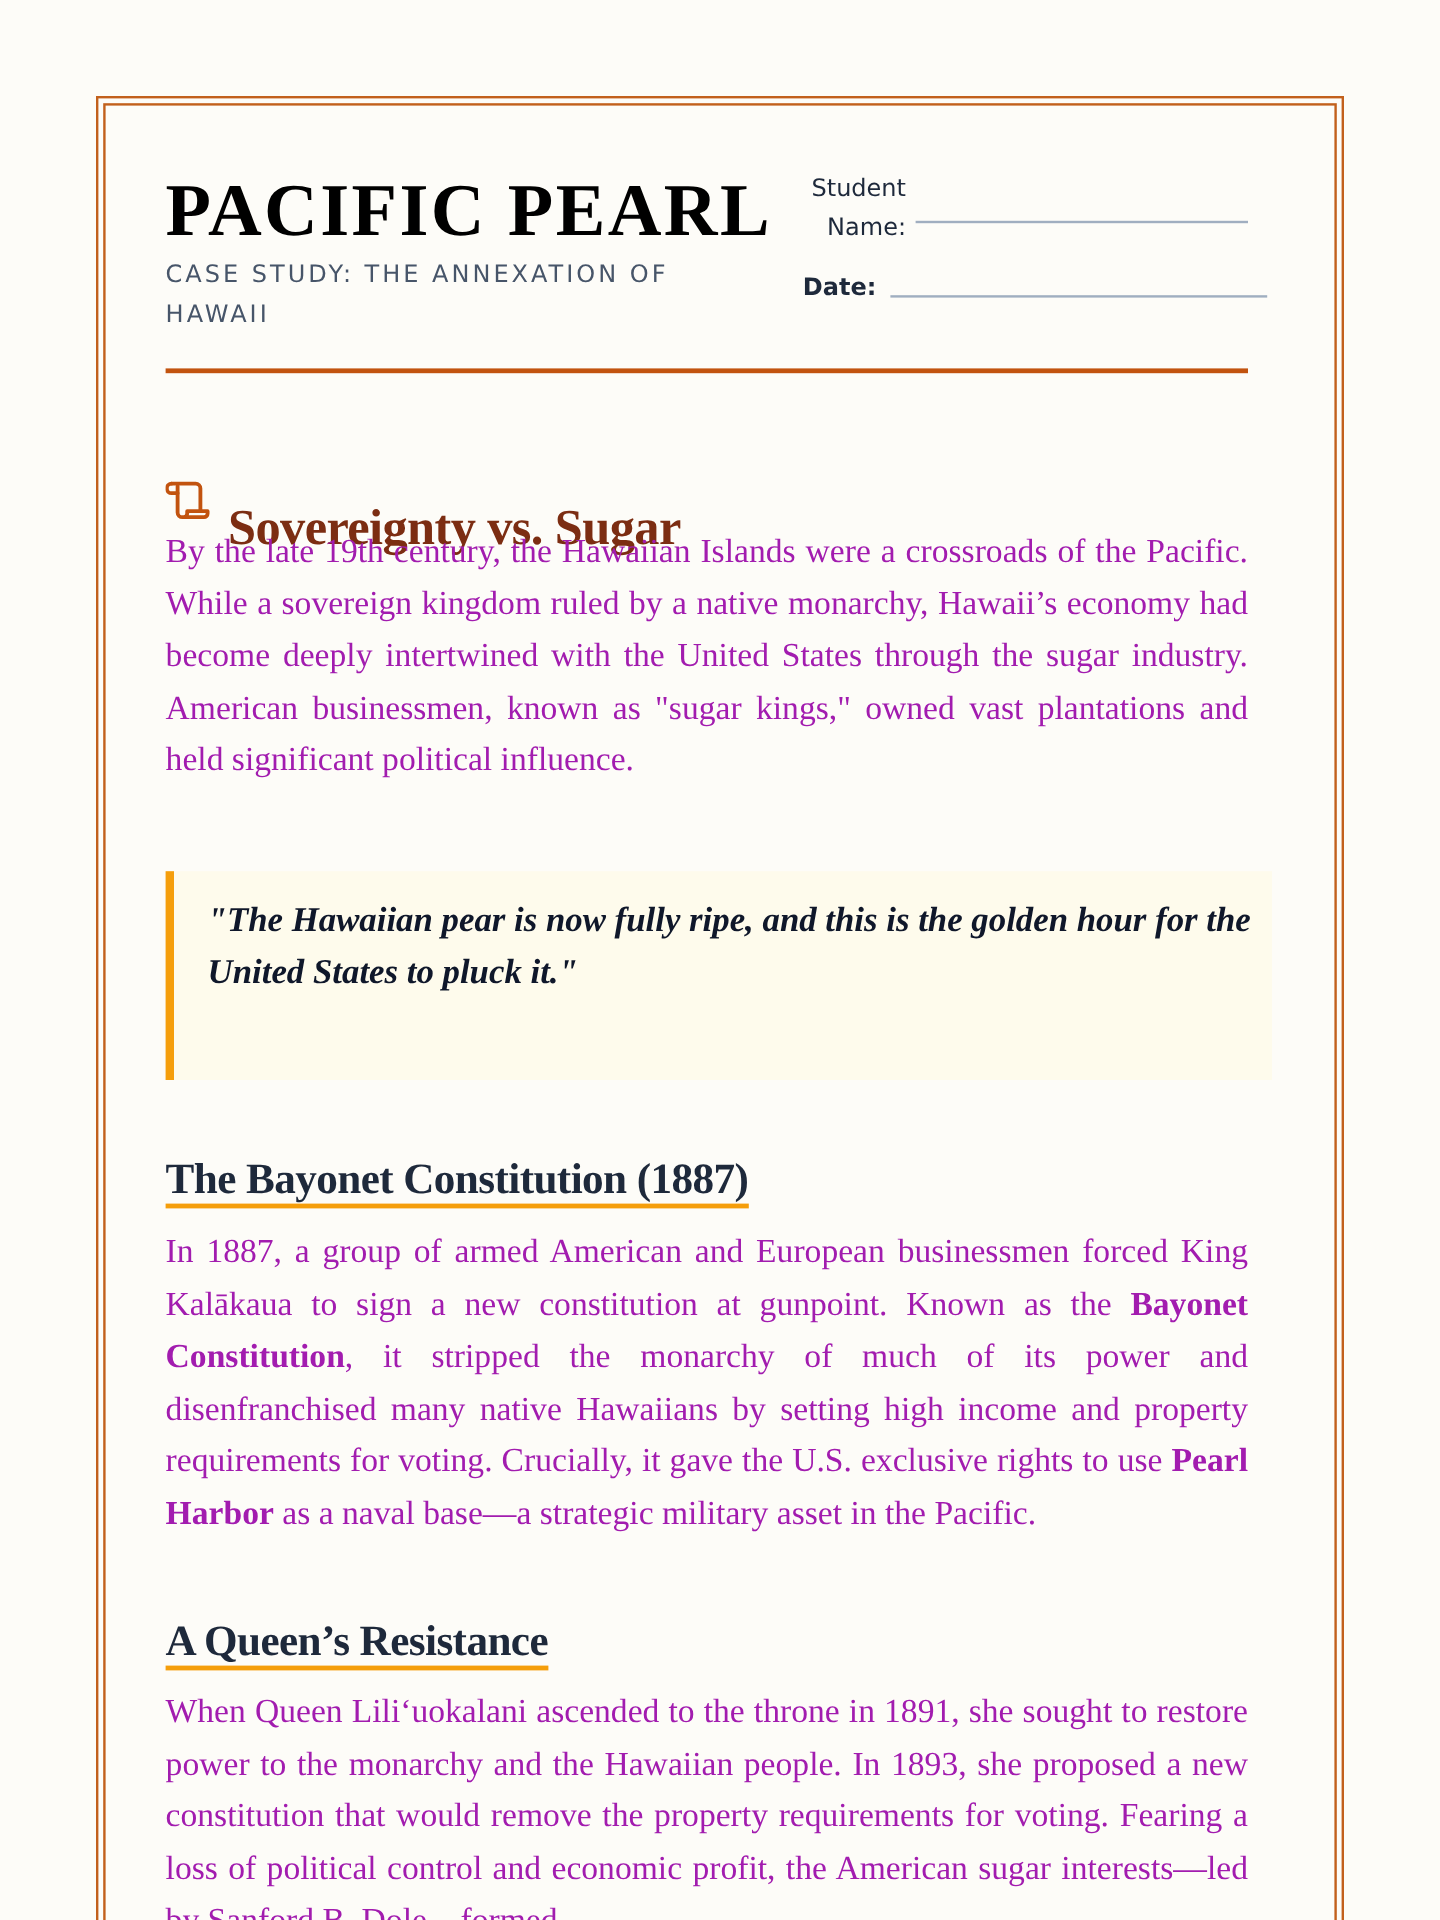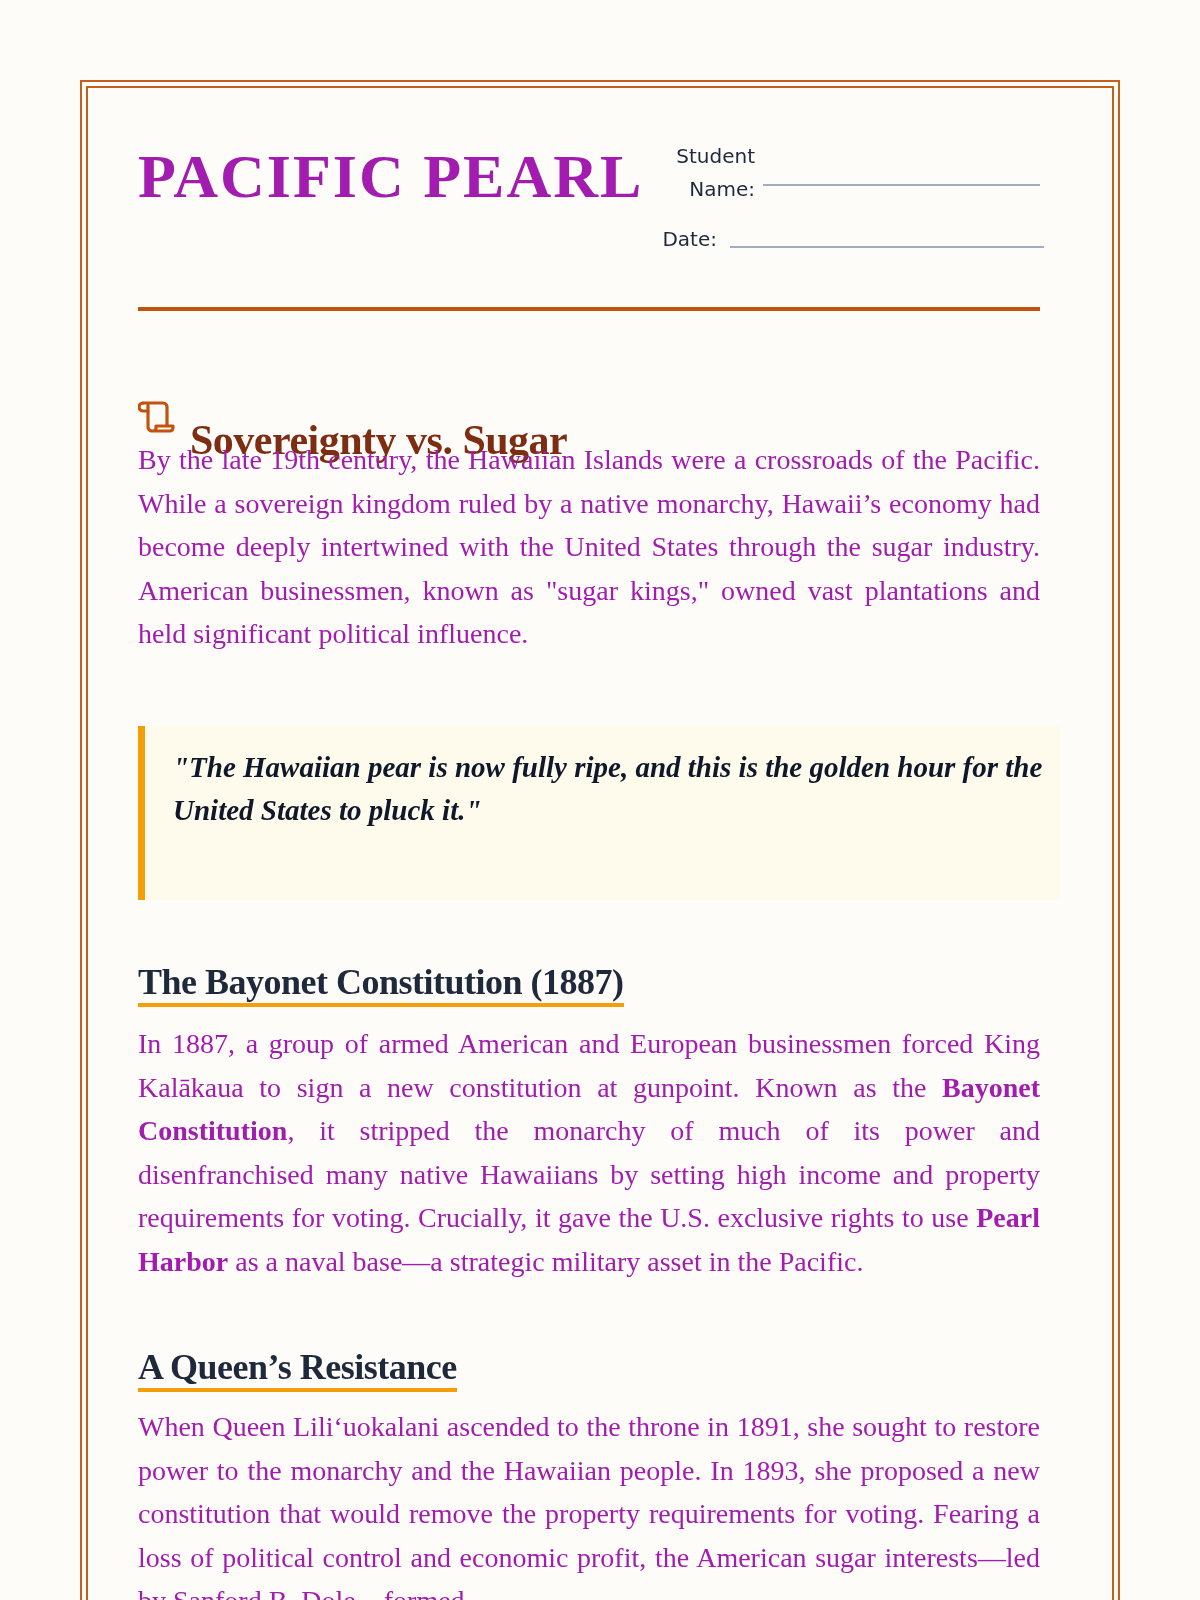--- a/index.html
+++ b/index.html
@@ -38,21 +38,21 @@
       height: 170px;
     }
     .title {
       position: absolute;
       left: 0;
       top: 0;
       font-family: "Liberation Serif", "DejaVu Serif", serif;
       font-weight: bold;
       font-size: 62px;
       letter-spacing: 2px;
-      color: #a21caf;
+      color: #000000;
       line-height: 72px;
       white-space: nowrap;
     }
     .subtitle {
       position: absolute;
       left: 0;
       top: 72px;
       width: 470px;
       font-family: "DejaVu Sans", sans-serif;
       font-size: 20px;
@@ -79,21 +79,21 @@
       line-height: 33px;
       text-align: right;
     }
     .field-line {
       border-bottom: 2px solid #a0aec0;
       height: 2px;
     }
     .name-row { left: 0; top: 0; width: 387px; height: 66px; }
     .name-row .field-label { width: 102px; text-align: right; }
     .name-row .field-line { position: absolute; left: 110px; right: 0; top: 44px; }
-    .date-row { left: 4px; top: 76px; width: 387px; height: 40px; }
+    .date-row { left: 16px; top: 76px; width: 387px; height: 40px; font-weight: bold; }
     .date-row .field-label { width: 60px; }
     .date-row .field-line { position: absolute; left: 73px; right: 0; top: 30px; }
 
     .header-rule {
       position: absolute;
       left: 138px;
       top: 307px;
       width: 902px;
       height: 4px;
       background: #c2530f;
@@ -183,20 +183,21 @@
   </style>
 </head>
 <body>
 
 <div class="page-frame">
   <div class="page-inner"></div>
 </div>
 
 <header class="header">
   <h1 class="title">PACIFIC PEARL</h1>
+  <div class="subtitle">Case Study: The Annexation of Hawaii</div>
 
   <div class="fields">
     <div class="field-row name-row">
       <span class="field-label">Student Name:</span>
       <div class="field-line"></div>
     </div>
     <div class="field-row date-row">
       <span class="field-label">Date:</span>
       <div class="field-line"></div>
     </div>

